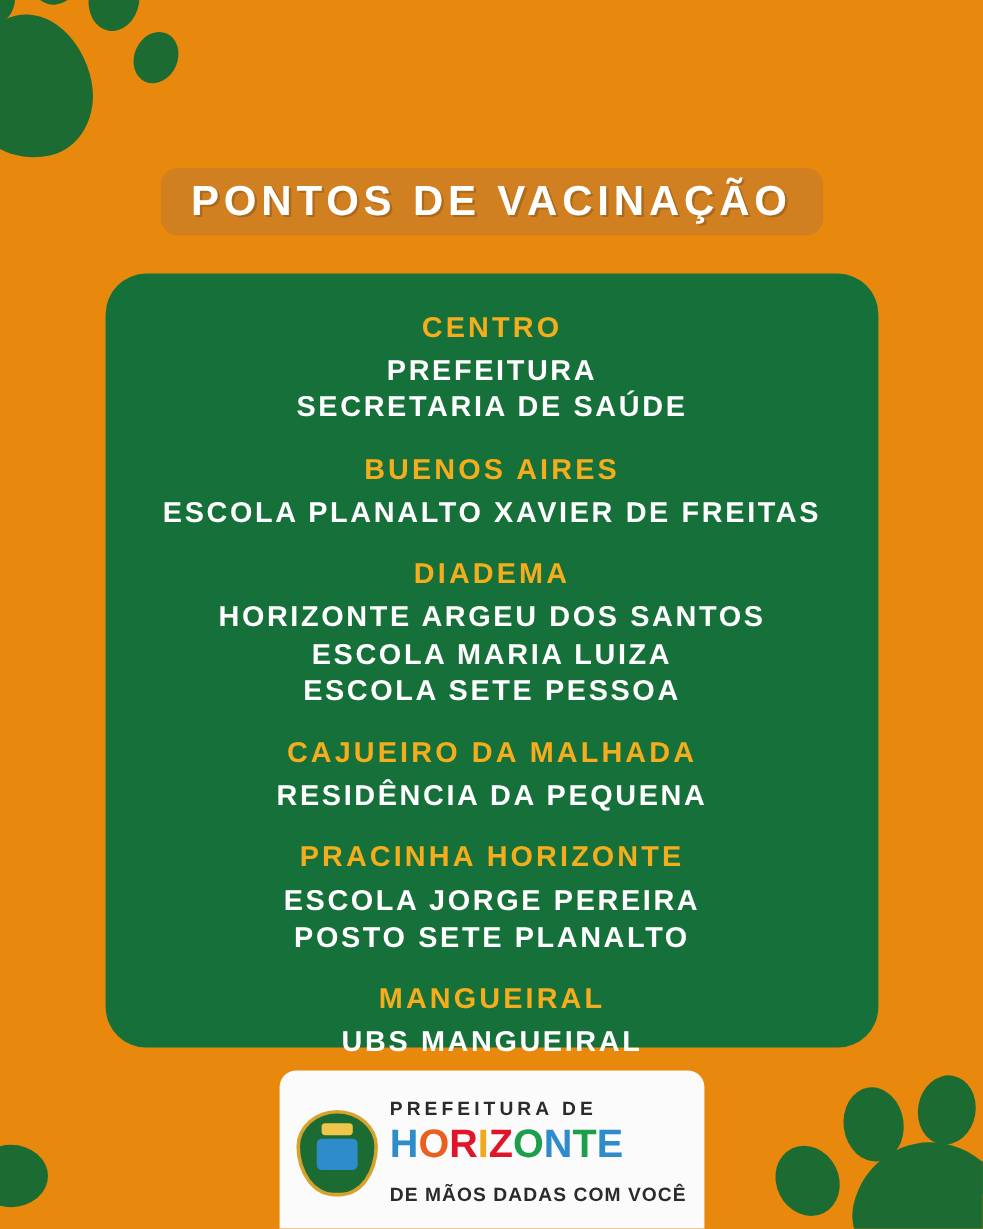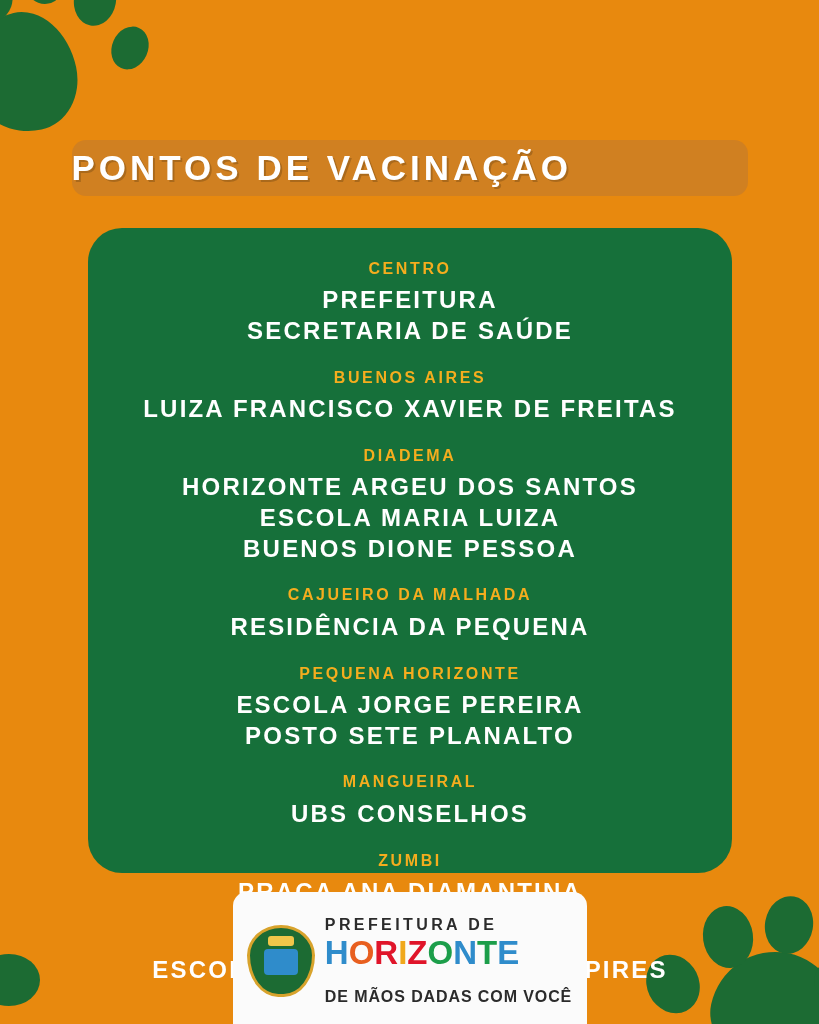--- a/index.html
+++ b/index.html
@@ -46,24 +46,25 @@
   
   .paw-bl { bottom: 10px; left: -22px; width: 70px; height: 60px; }
   .paw-bl .pad { width: 62px; height: 52px; left: 0; top: 0; border-radius: 50%; }
 
   
   .title-wrap {
     position: absolute;
     top: 140px;
     left: 50%;
     transform: translateX(-50%);
-    width: 676px;
+    width: 552px;
     height: 56px;
     display: flex;
     align-items: center;
+    justify-content: center;
   }
   .title-bg {
     position: absolute;
     inset: 0;
     background: #cf7f23;
     border-radius: 14px;
     opacity: .95;
   }
   .title-text {
     position: relative;
@@ -87,21 +88,21 @@
     box-sizing: border-box;
     padding: 32px 20px 20px 20px;
     text-align: center;
   }
 
   .group { margin-bottom: 22px; }
   .group:last-child { margin-bottom: 0; }
 
   .group-name {
     color: #f5ad1e;
-    font-size: 16px;
+    font-size: 24px;
     font-weight: bold;
     letter-spacing: 2.6px;
     margin-bottom: 7px;
     line-height: 1.15;
   }
   .place {
     color: #ffffff;
     font-size: 24px;
     font-weight: bold;
     letter-spacing: 2.2px;
@@ -212,44 +213,44 @@
 <div class="card">
 
   <div class="group">
     <div class="group-name">CENTRO</div>
     <div class="place">PREFEITURA</div>
     <div class="place">SECRETARIA DE SAÚDE</div>
   </div>
 
   <div class="group">
     <div class="group-name">BUENOS AIRES</div>
-    <div class="place">LUIZA FRANCISCO XAVIER DE FREITAS</div>
+    <div class="place">ESCOLA PLANALTO XAVIER DE FREITAS</div>
   </div>
 
   <div class="group">
     <div class="group-name">DIADEMA</div>
     <div class="place">HORIZONTE ARGEU DOS SANTOS</div>
     <div class="place">ESCOLA MARIA LUIZA</div>
-    <div class="place">BUENOS DIONE PESSOA</div>
+    <div class="place">ESCOLA SETE PESSOA</div>
   </div>
 
   <div class="group">
     <div class="group-name">CAJUEIRO DA MALHADA</div>
     <div class="place">RESIDÊNCIA DA PEQUENA</div>
   </div>
 
   <div class="group">
-    <div class="group-name">PEQUENA HORIZONTE</div>
+    <div class="group-name">PRACINHA HORIZONTE</div>
     <div class="place">ESCOLA JORGE PEREIRA</div>
     <div class="place">POSTO SETE PLANALTO</div>
   </div>
 
   <div class="group">
     <div class="group-name">MANGUEIRAL</div>
-    <div class="place">UBS CONSELHOS</div>
+    <div class="place">UBS MANGUEIRAL</div>
   </div>
 
   <div class="group">
     <div class="group-name">ZUMBI</div>
     <div class="place">PRAÇA ANA DIAMANTINA</div>
   </div>
 
   <div class="group">
     <div class="group-name">DISTRITO INDUSTRIAL</div>
     <div class="place">ESCOLA FRANCISCA GADELHA PIRES</div>

